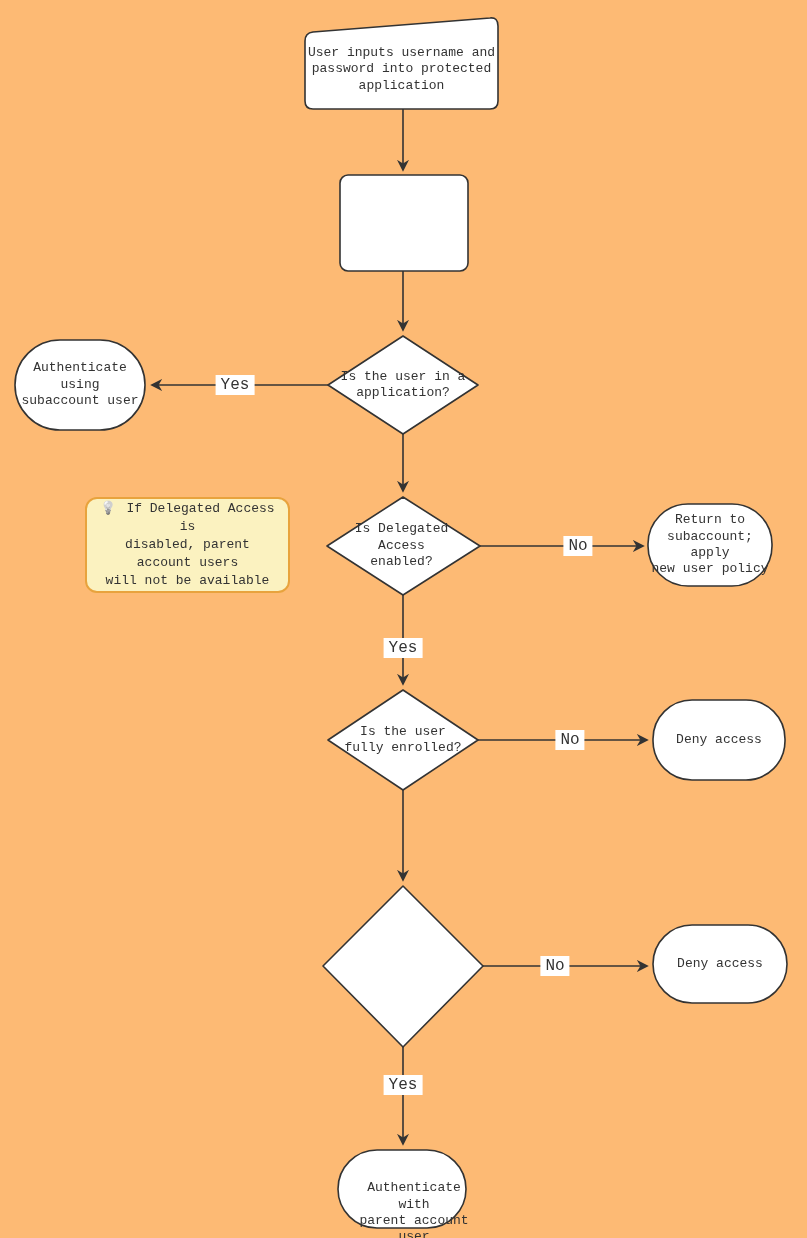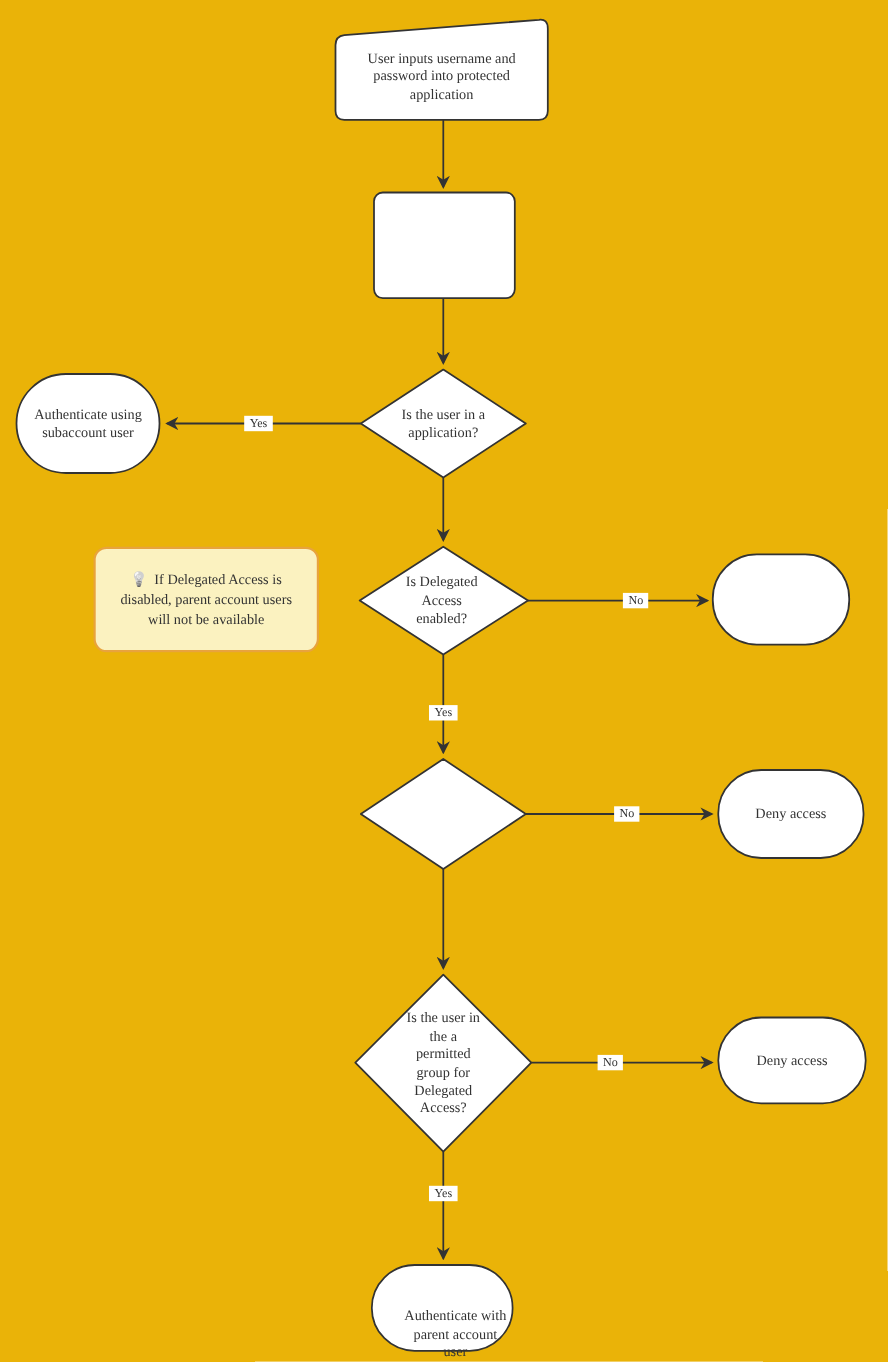--- a/index.html
+++ b/index.html
@@ -1,21 +1,21 @@
 <!DOCTYPE html>
 <html><head>
 <meta charset="utf-8">
 <style>
   html, body { margin: 0; padding: 0; background: #ffffff; }
   .canvas {
     position: relative;
     width: 807px;
     height: 1238px;
-    background: #eab308;
-    font-family: Liberation Serif, serif;
+    background: #fdba74;
+    font-family: Liberation Mono, monospace;
     color: #333333;
     overflow: hidden;
   }
   .layer { position: absolute; left: 0; top: 0; }
   .txt {
     position: absolute;
     display: flex;
     align-items: center;
     justify-content: center;
     text-align: center;
@@ -23,21 +23,21 @@
     font-size: 13px;
     line-height: 1.26;
     color: #333333;
     pointer-events: none;
   }
   .edge-label {
     position: absolute;
     transform: translate(-50%, -50%);
     background: #ffffff;
     padding: 1px 5px;
-    font-size: 11px;
+    font-size: 16px;
     color: #333333;
     pointer-events: none;
   }
   .note {
     position: absolute;
     left: 85px; top: 497px;
     width: 205px; height: 96px;
     box-sizing: border-box;
     background: #FBF2C0;
     border: 2px solid #E8A33D;
@@ -107,30 +107,29 @@
   <div class="txt" style="left:328px; top:336px; width:150px; height:98px;">Is the user in a
 application?</div>
 
   <div class="txt" style="left:15px; top:340px; width:130px; height:90px;text-align:center;">Authenticate using
 subaccount user</div>
 
   <div class="txt" style="left:325px; top:497px; width:153px; height:98px;">Is Delegated
 Access
 enabled?</div>
 
+  <div class="txt" style="left:648px; top:504px; width:124px; height:82px;">Return to
+subaccount; apply
+new user policy</div>
 
+  <div class="txt" style="left:328px; top:690px; width:150px; height:100px;">Is the user
+fully enrolled?</div>
 
   <div class="txt" style="left:653px; top:700px; width:132px; height:80px;">Deny access</div>
 
-  <div class="txt" style="left:323px; top:886px; width:160px; height:161px;">Is the user in
-the a
-permitted
-group for
-Delegated
-Access?</div>
 
   <div class="txt" style="left:653px; top:925px; width:134px; height:78px;">Deny access</div>
 
   <div class="txt" style="left:350px; top:1150px; width:128px; height:78px;margin-top:24px;">Authenticate with
 parent account
 user</div>
 
   <div class="note">
     <div class="note-inner"><span class="bulb">💡</span> <span>If Delegated Access is
 disabled, parent account users

